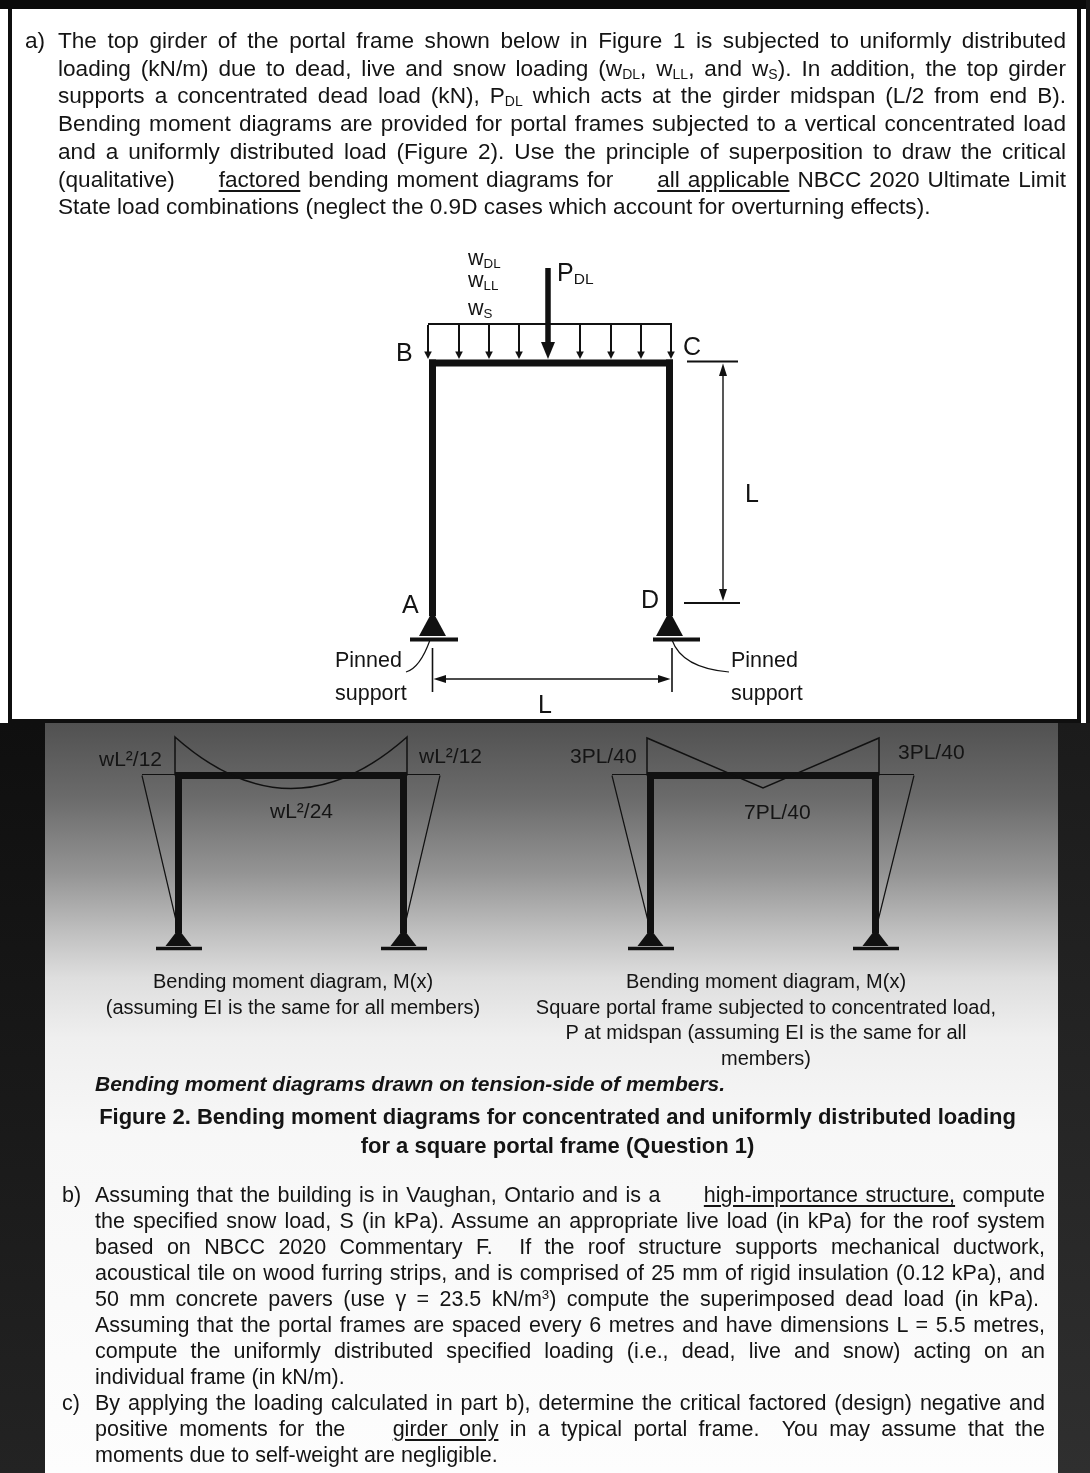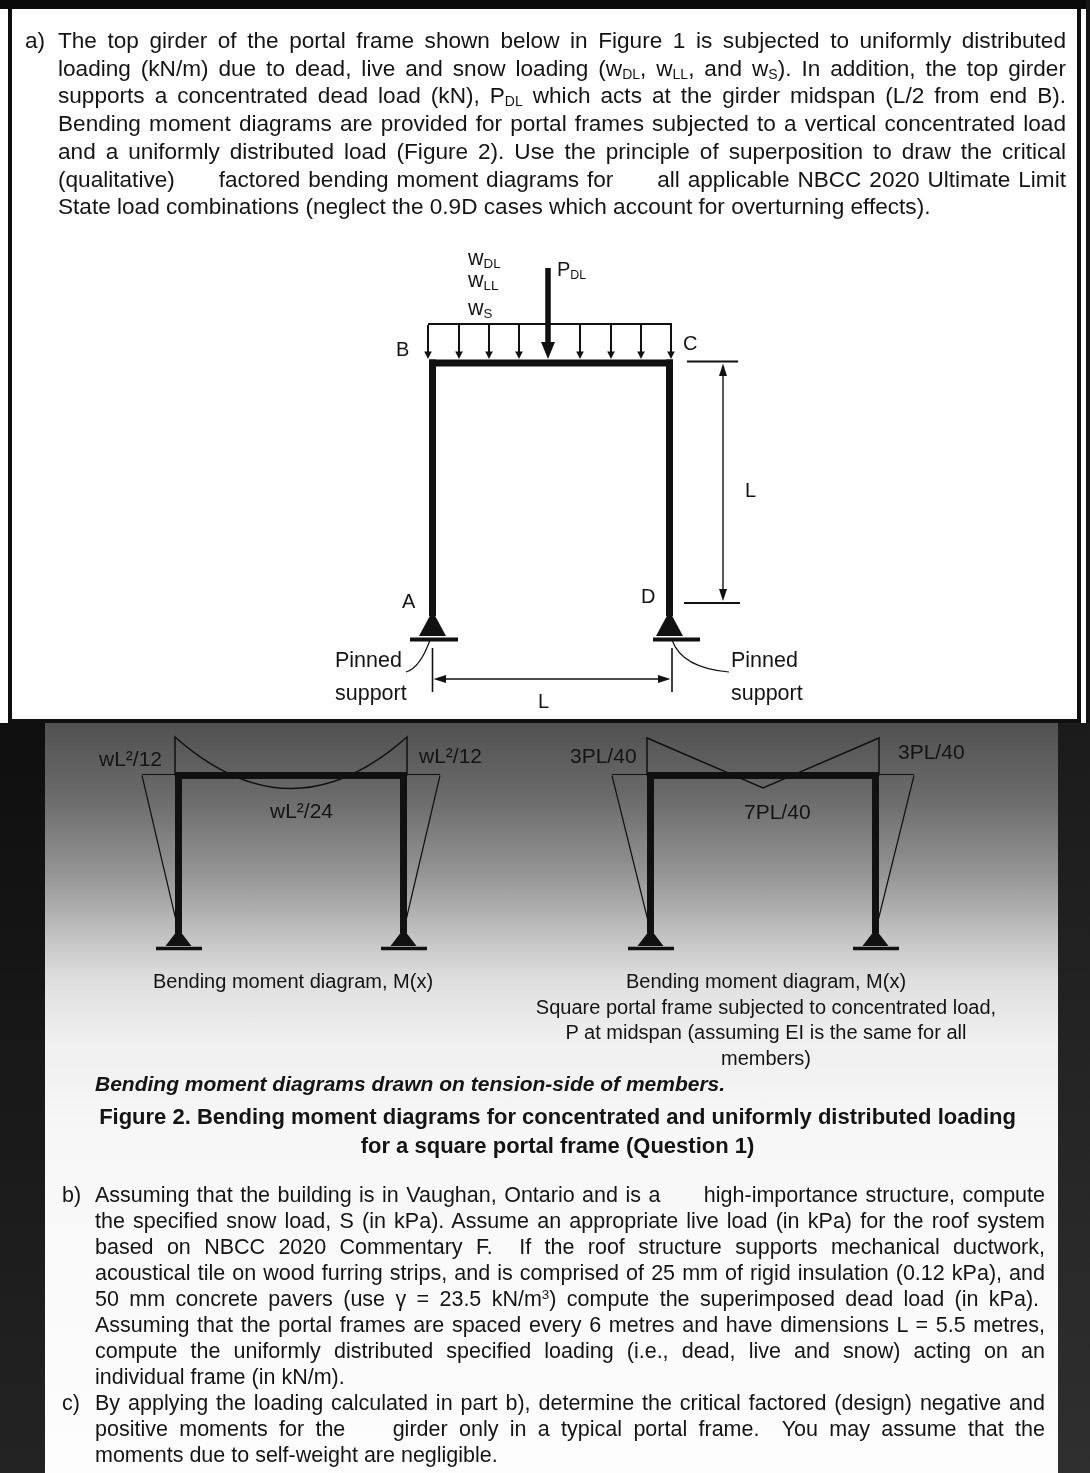--- a/index.html
+++ b/index.html
@@ -20,38 +20,38 @@
   .q-wrap-a .q-marker{width:33px;flex:none;}
   .q-wrap-a .q-text{flex:1;text-align:justify;}
   .q-wrap-a{font-size:22.6px;line-height:27.7px;}
   
   .lower{left:0;top:723px;width:1090px;height:750px;
     background:linear-gradient(#515151 0%,#6b6b6b 10%,#949494 20%,#c0c0c0 28%,#dedede 34%,#efefef 42%,#f7f7f7 55%,#fdfdfd 100%);}
   .left-strip{left:0;top:723px;width:45px;height:750px;background:linear-gradient(#0f0f0f,#232323);}
   .right-strip{left:1058px;top:723px;width:32px;height:750px;background:linear-gradient(#1b1b1b,#2f2f2f);}
   
   .fig-label{font-size:21.5px;white-space:nowrap;}
-  .node-label{font-size:20px;white-space:nowrap;}
+  .node-label{font-size:25px;white-space:nowrap;}
   .pinned{font-size:21.5px;line-height:33px;}
   .bmd-label{font-size:21px;white-space:nowrap;}
   
   .caption{font-size:20px;line-height:25.5px;text-align:center;}
   .caption div{white-space:nowrap;}
   .note{font-size:21px;font-weight:bold;font-style:italic;white-space:nowrap;}
   .fig2-title{font-size:22px;font-weight:bold;line-height:28.5px;text-align:center;}
   .fig2-title div{white-space:nowrap;}
   
   .bc-block{left:62px;top:1182px;width:983px;font-size:21.5px;line-height:26px;}
   .q-row{display:flex;}
   .q-row .q-marker{width:33px;flex:none;}
   .q-row .q-text{flex:1;text-align:justify;}
   
   sub{font-size:0.62em;vertical-align:-0.22em;line-height:0;}
   sup{font-size:0.62em;vertical-align:0.55em;line-height:0;}
-  .u{text-underline-offset:2.5px;margin-left:36px;}
+  .u{text-decoration:underline;text-underline-offset:2.5px;margin-left:36px;}
   svg{position:absolute;}
 </style>
 </head>
 <body>
 
 <div class="abs top-bar"></div>
 <div class="abs right-edge-top"></div>
 
 <div class="abs panel-a"></div>
 
@@ -165,20 +165,21 @@
 
 <div class="abs bmd-label" style="left:99px;top:747px">wL²/12</div>
 <div class="abs bmd-label" style="left:419px;top:744px">wL²/12</div>
 <div class="abs bmd-label" style="left:270px;top:799px">wL²/24</div>
 <div class="abs bmd-label" style="left:570px;top:744px">3PL/40</div>
 <div class="abs bmd-label" style="left:898px;top:740px">3PL/40</div>
 <div class="abs bmd-label" style="left:744px;top:800px">7PL/40</div>
 
 <div class="abs caption" style="left:93px;top:969px;width:400px">
   <div>Bending moment diagram, M(x)</div>
+  <div>(assuming EI is the same for all members)</div>
 </div>
 <div class="abs caption" style="left:525px;top:969px;width:482px">
   <div>Bending moment diagram, M(x)</div>
   <div>Square portal frame subjected to concentrated load,</div>
   <div>P at midspan (assuming EI is the same for all</div>
   <div>members)</div>
 </div>
 
 <div class="abs note" style="left:95px;top:1072px;width:820px">Bending moment diagrams drawn on tension-side of members.</div>
 

